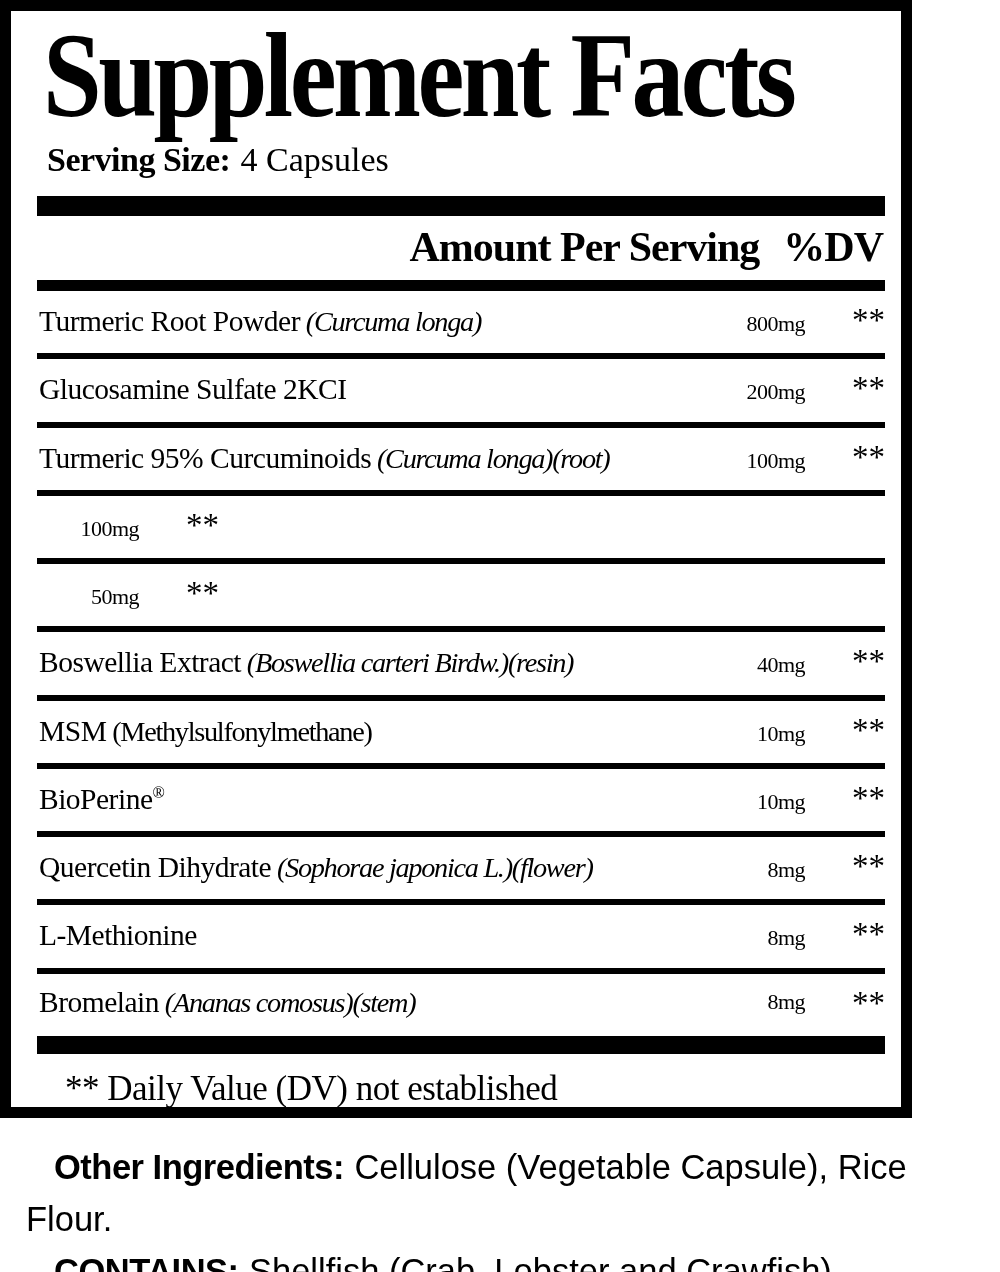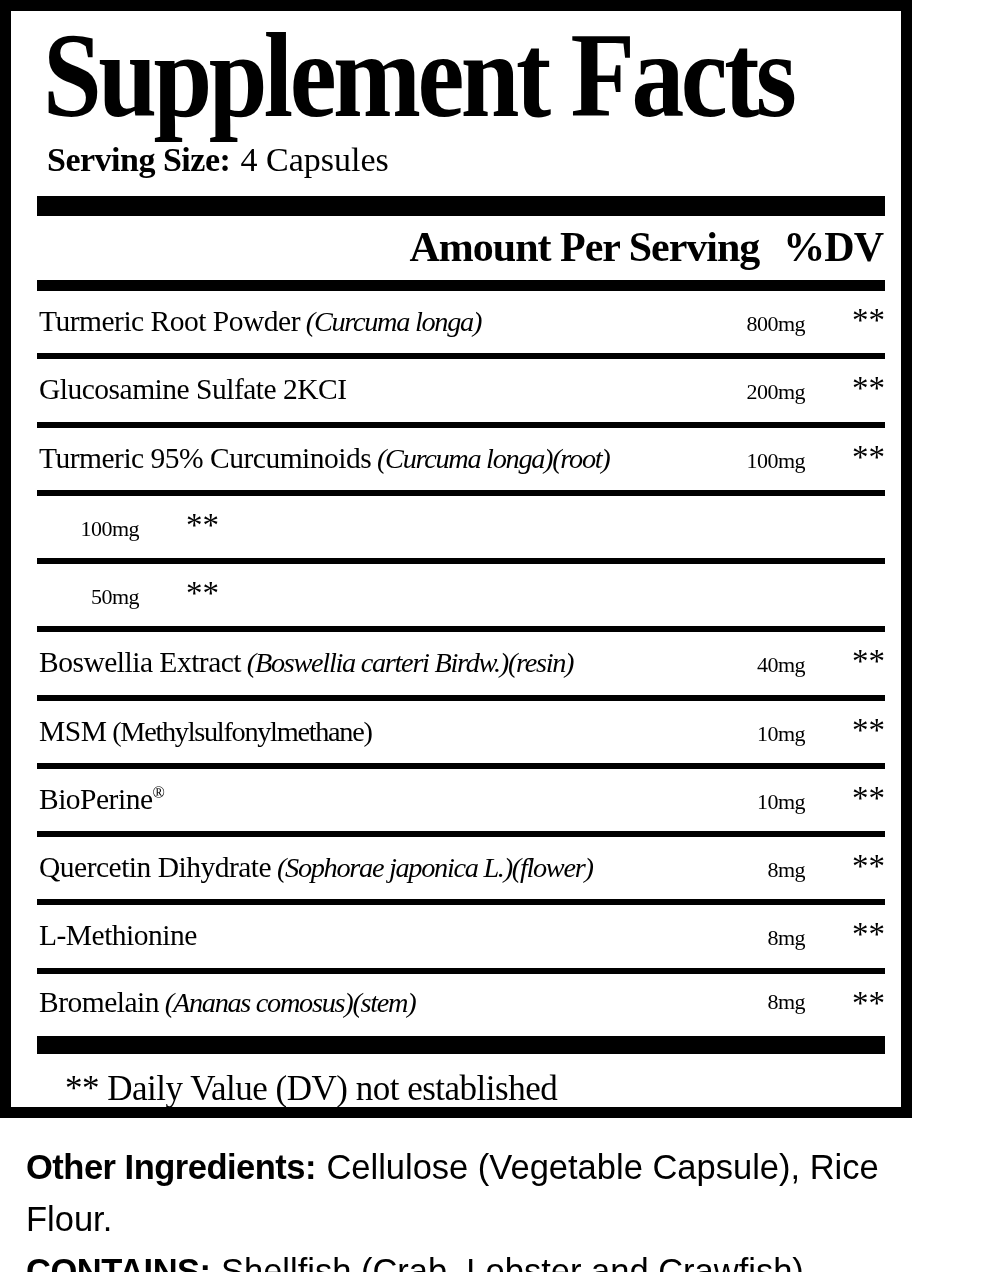--- a/index.html
+++ b/index.html
@@ -37,21 +37,21 @@
   .row:last-child{border-bottom:none;align-items:center;}
   .row .name{flex:1 1 0;min-width:0;white-space:nowrap;}
   .row .paren{font-size:0.96em;letter-spacing:-1.3px;}
   .row .paren.it{font-style:italic;}
   .row .reg{font-size:0.55em;}
   .row .amount{flex:0 0 auto;min-width:100px;text-align:right;white-space:nowrap;font-size:22px;}
   .row .dv{flex:0 0 80px;text-align:right;font-size:33px;letter-spacing:0;}
   .footnote{font-size:35px;padding:15px 0 14px 28px;letter-spacing:-0.5px;}
   .footer{margin:24px 0 0 26px;max-width:908px;font-size:34.5px;line-height:1.5;}
   .footer p{margin:0;}
-  .footer .lbl{font-weight:bold;margin-right:0.30em;letter-spacing:-0.5px;}
+  .footer .lbl{font-weight:bold;margin-right:0.30em;letter-spacing:-0.5px;margin-left:28px;}
 </style>
 </head>
 <body>
 
 <section class="facts-box">
 
   <h1 class="title">Supplement Facts</h1>
 
   <div class="serving-block">
     <div class="serving-line">

